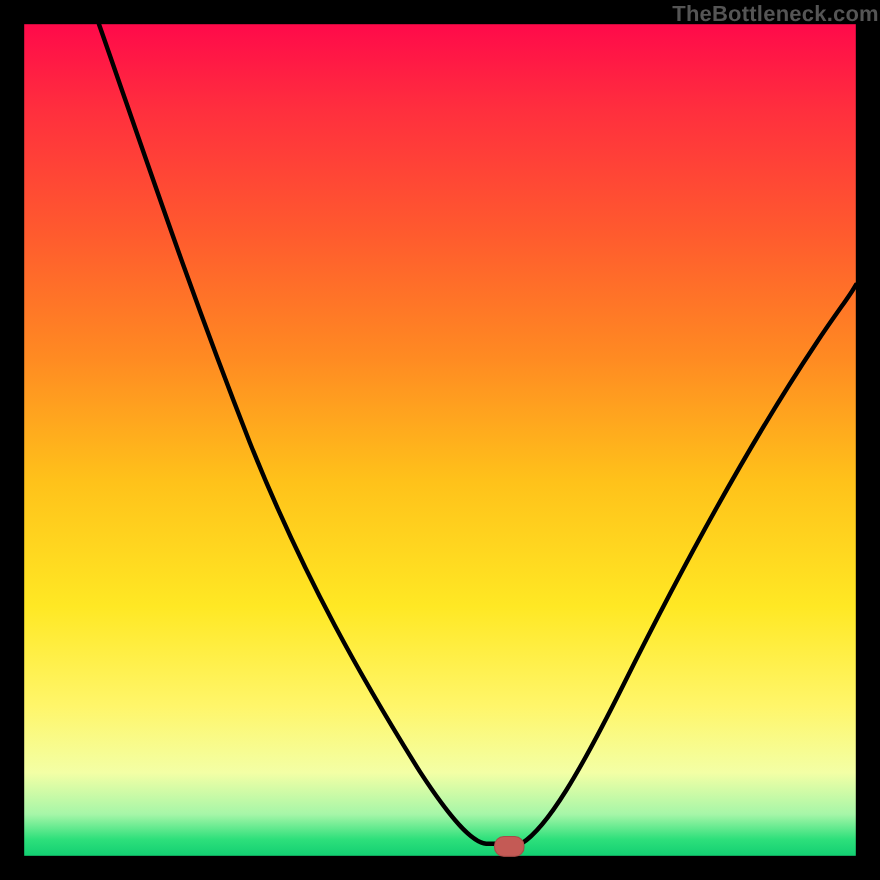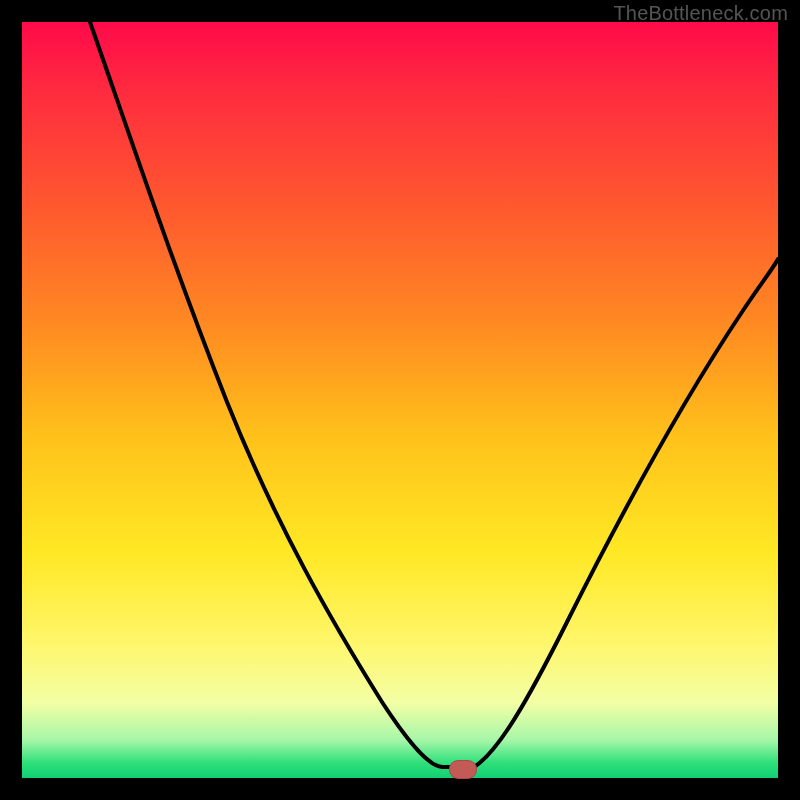--- a/index.html
+++ b/index.html
@@ -35,23 +35,23 @@
       #fff66a 82%,
       #f3ffa5 90%,
       #a6f6a8 95%,
       #2ee07b 98%,
       #12cf72 100%
     );
   }
   .watermark {
     position: absolute;
     top: 2px;
-    right: 12px;
+    right: 1px;
     font-size: 20px;
-    font-weight: 400;
+    font-weight: 700;
     color: #555;
     letter-spacing: 0.2px;
   }
   svg.curve {
     position: absolute;
     left: 0;
     top: 0;
     width: 756px;
     height: 756px;
     overflow: visible;

